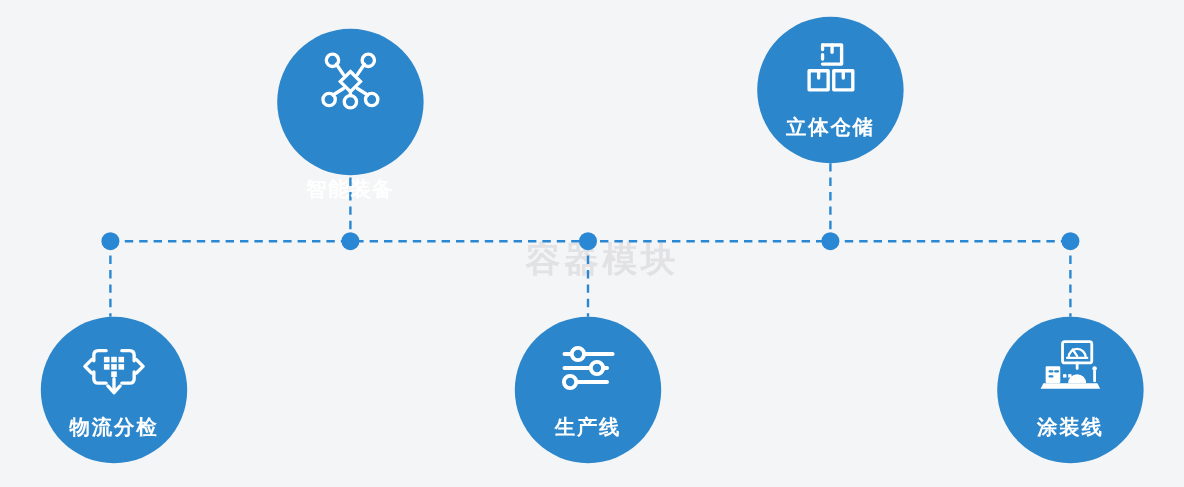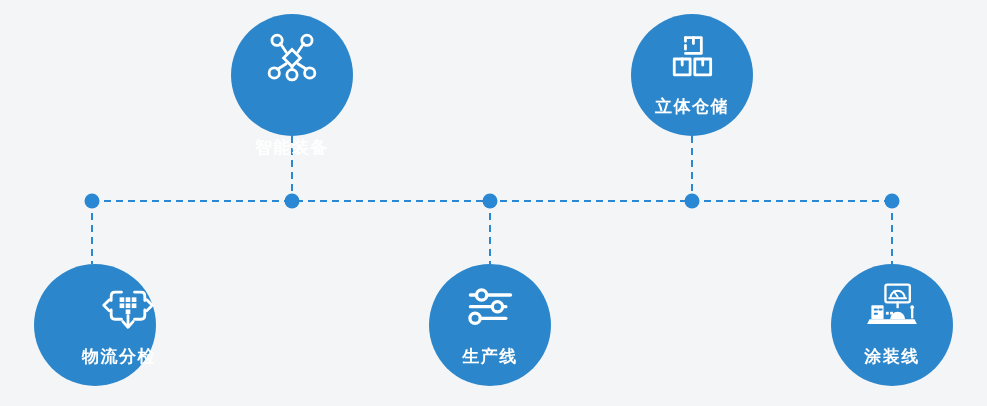--- a/index.html
+++ b/index.html
@@ -56,31 +56,32 @@
   }
   .node .label {
     margin-top: 7px;
     color: #ffffff;
     font-size: 17px;
     font-weight: bold;
     letter-spacing: 1.5px;
     white-space: nowrap;
   }
   
-  .pos-smart      { left: 231px; top: 14px; gap: 43px; }
+  .pos-smart      { left: 231px; top: 24px; gap: 43px; }
   .pos-warehouse  { left: 631px; top: 14px; align-items: center; }
-  .pos-logistics  { left: 34px;  top: 264px; align-items: flex-end; }
+  .pos-logistics  { left: 34px;  top: 264px; }
   .pos-production { left: 429px; top: 264px; }
   .pos-painting   { left: 831px; top: 264px; }
 </style>
 </head>
 <body>
 
 <div class="stage">
 
+  <div class="watermark">容器模块</div>
 
   <svg class="connectors" width="987" height="406">
     <g stroke="currentColor" stroke-width="2" stroke-dasharray="7 5" fill="none">
       <line x1="92" y1="201" x2="892" y2="201"></line>
       <line x1="292" y1="136" x2="292" y2="201"></line>
       <line x1="692" y1="136" x2="692" y2="201"></line>
       <line x1="92" y1="201" x2="92" y2="264"></line>
       <line x1="490" y1="201" x2="490" y2="264"></line>
       <line x1="892" y1="201" x2="892" y2="264"></line>
     </g>

